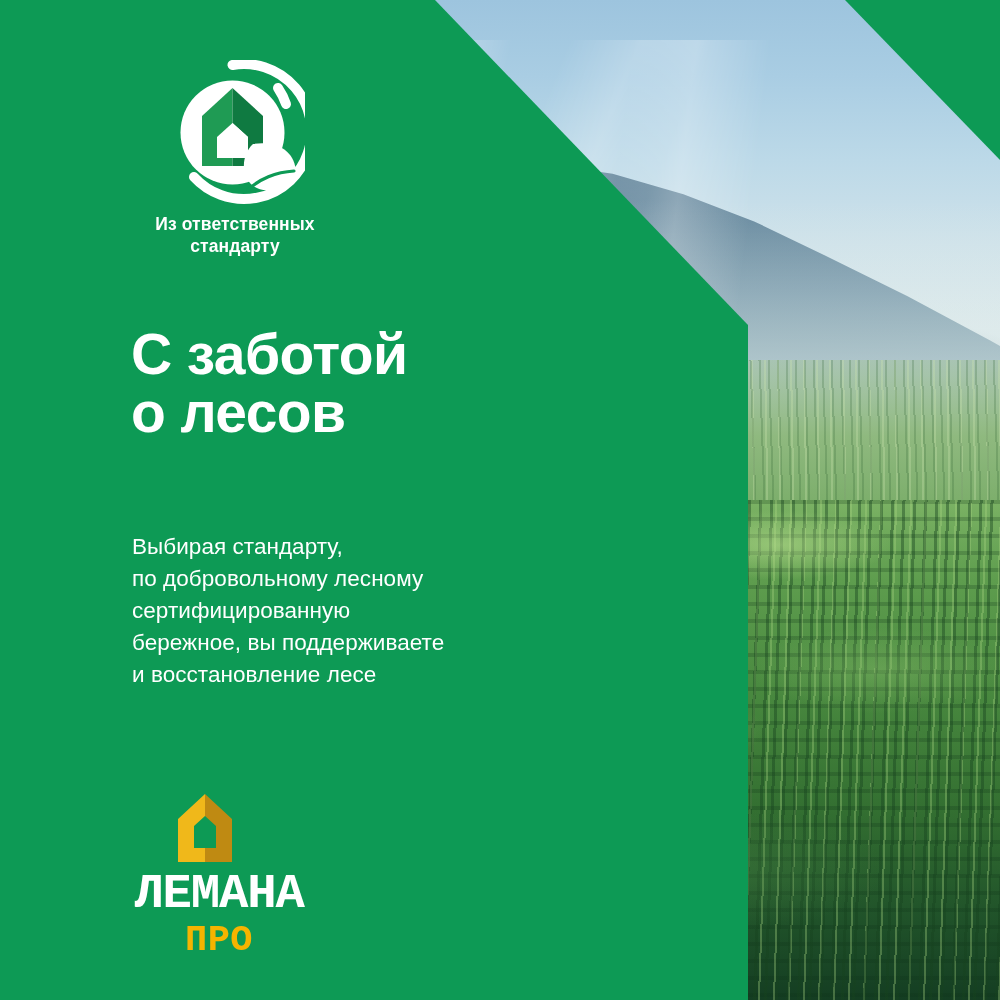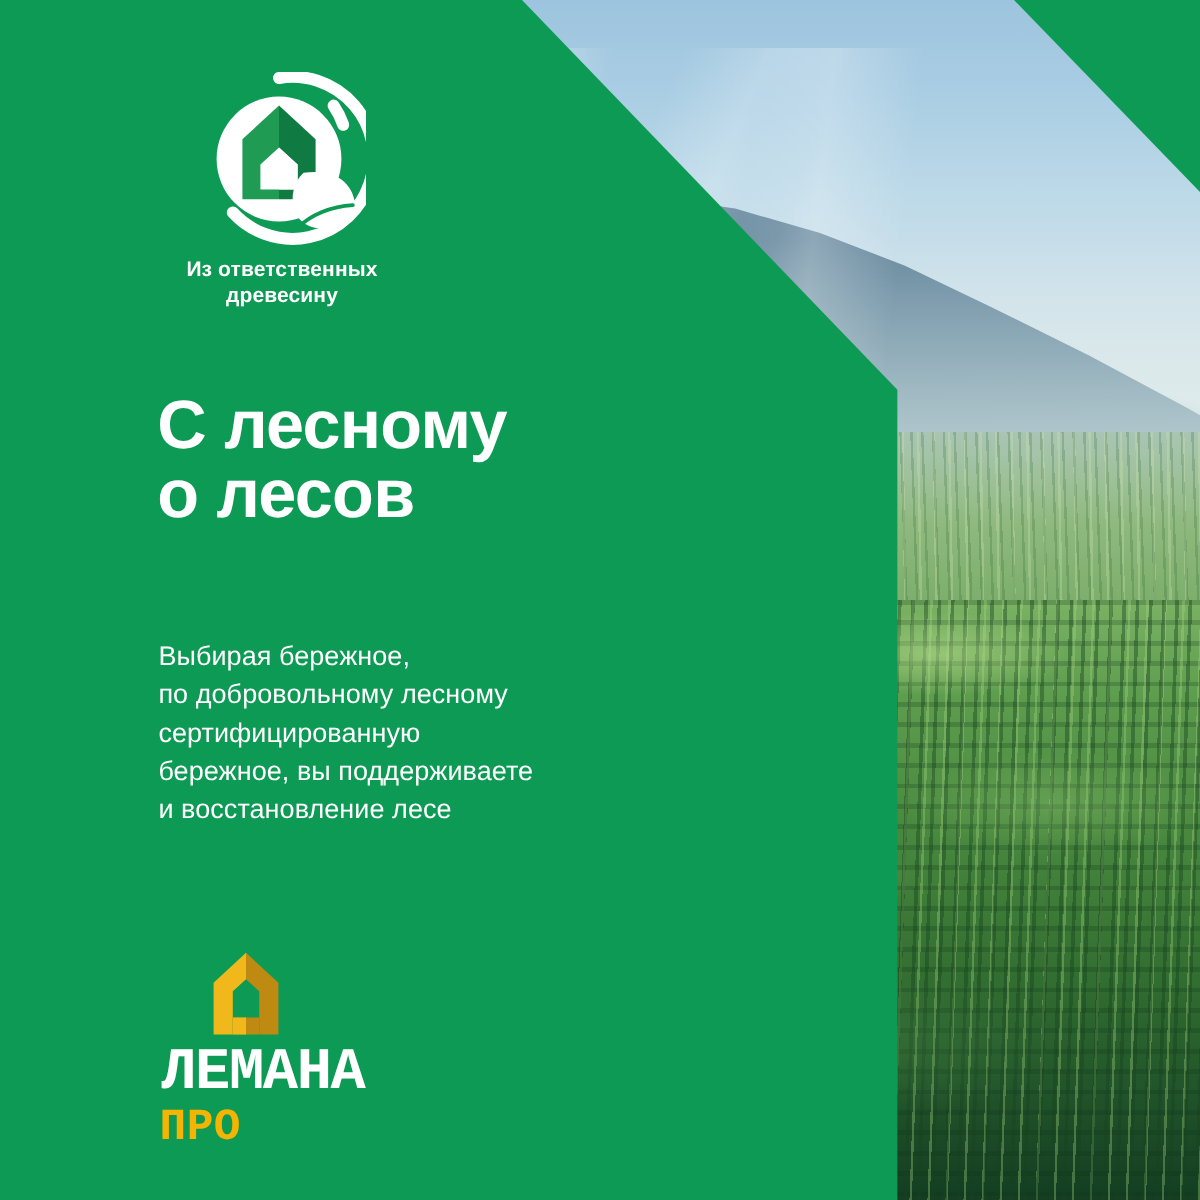--- a/index.html
+++ b/index.html
@@ -225,20 +225,21 @@
     line-height: 1;
     text-align: center;
     width: 172px;
   }
   .brand-sub {
     font-size: 37px;
     font-weight: bold;
     color: #f5b400;
     letter-spacing: 0.4px;
     line-height: 1;
+    text-align: center;
     width: 172px;
     margin-top: 3px;
   }
 </style>
 </head>
 <body>
 
 <div id="poster">
 
   <div class="photo">
@@ -273,30 +274,30 @@
 
         <path d="M72.5 63 L88 77 L88 98 L72.5 98 Z" fill="#ffffff"></path>
 
         <path d="M93 84 C121 80 135 94 136 112 C118 137 95 133 87 119 C81 107 84 92 93 84 Z" fill="#ffffff"></path>
         <path d="M134 111 C116 112 99 119 88 130" fill="none" stroke="#0d9a55" stroke-width="3.2" stroke-linecap="round"></path>
       </svg>
     </div>
 
     <div class="emblem-caption">
       <span>Из ответственных</span>
-      <span>древесину</span>
+      <span>стандарту</span>
     </div>
 
     <div class="headline">
-      <span>С лесному</span>
+      <span>С заботой</span>
       <span>о лесов</span>
     </div>
 
     <div class="body-copy">
-      <span>Выбирая бережное,</span>
+      <span>Выбирая стандарту,</span>
       <span>по добровольному лесному</span>
       <span>сертифицированную</span>
       <span>бережное, вы поддерживаете</span>
       <span>и восстановление лесе</span>
     </div>
 
     <div class="brand">
       <svg class="brand-house" viewBox="0 0 78 72" xmlns="http://www.w3.org/2000/svg">
 
         <path d="M39 2 L12 27 L12 70 L28 70 L28 34 L39 24 Z" fill="#f0b81a"></path>

